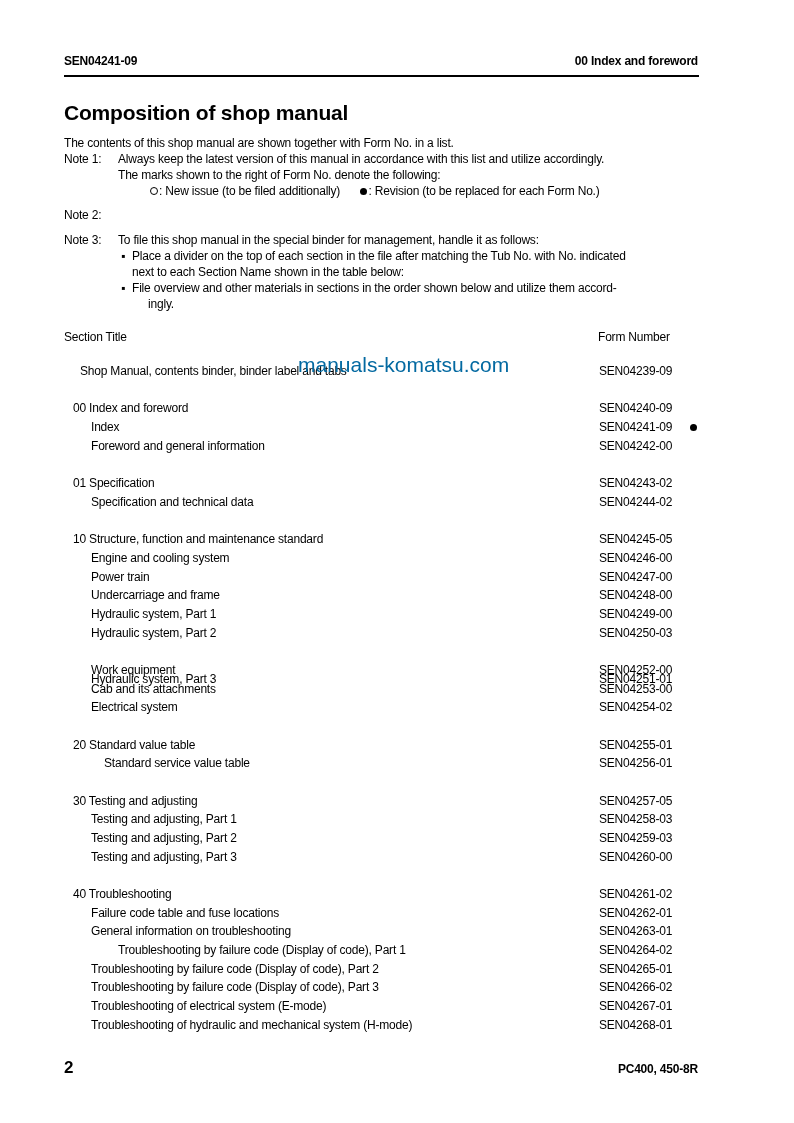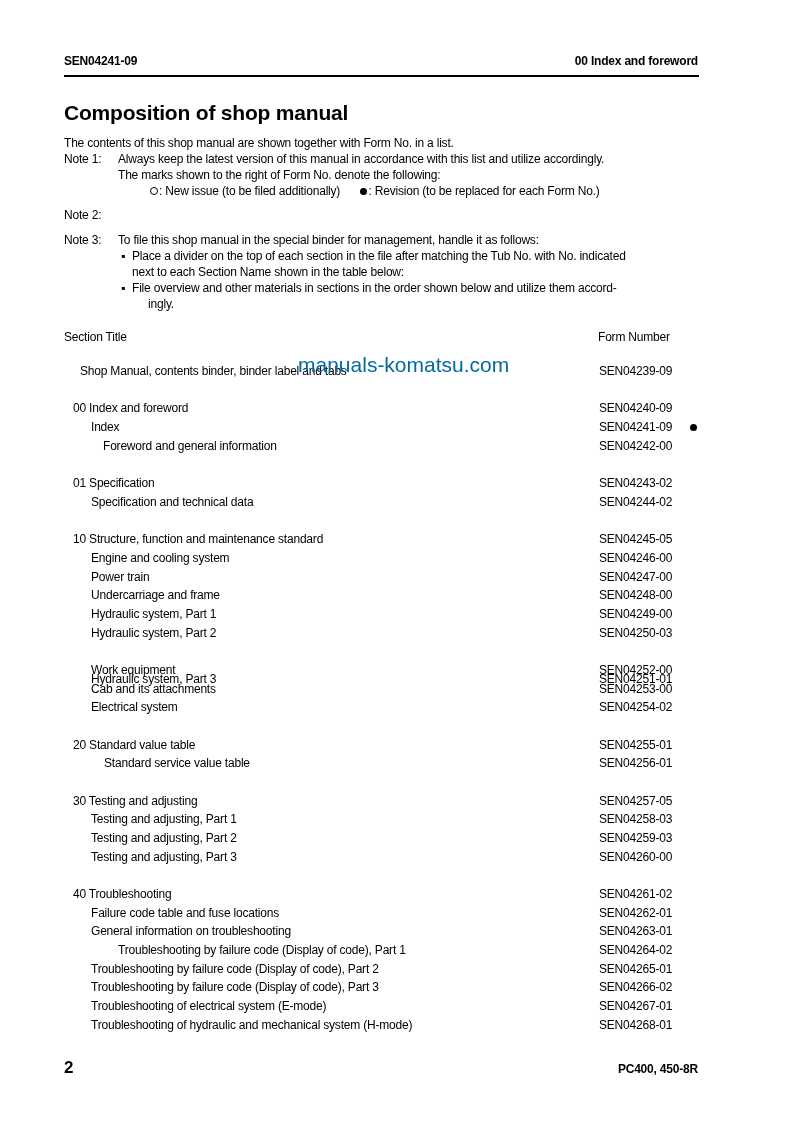--- a/index.html
+++ b/index.html
@@ -81,21 +81,21 @@
       <div class="row" style="top: 399px;">
         <span class="t" style="left: 9px;">00 Index and foreword</span>
         <span class="f">SEN04240-09</span>
       </div>
       <div class="row" style="top: 418px;">
         <span class="t" style="left: 27px;">Index</span>
         <span class="f">SEN04241-09</span>
         <span class="m"></span>
       </div>
       <div class="row" style="top: 437px;">
-        <span class="t" style="left: 39px;">Foreword and general information</span>
+        <span class="t" style="left: 27px;">Foreword and general information</span>
         <span class="f">SEN04242-00</span>
       </div>
       <div class="row" style="top: 474px;">
         <span class="t" style="left: 9px;">01 Specification</span>
         <span class="f">SEN04243-02</span>
       </div>
       <div class="row" style="top: 493px;">
         <span class="t" style="left: 27px;">Specification and technical data</span>
         <span class="f">SEN04244-02</span>
       </div>

